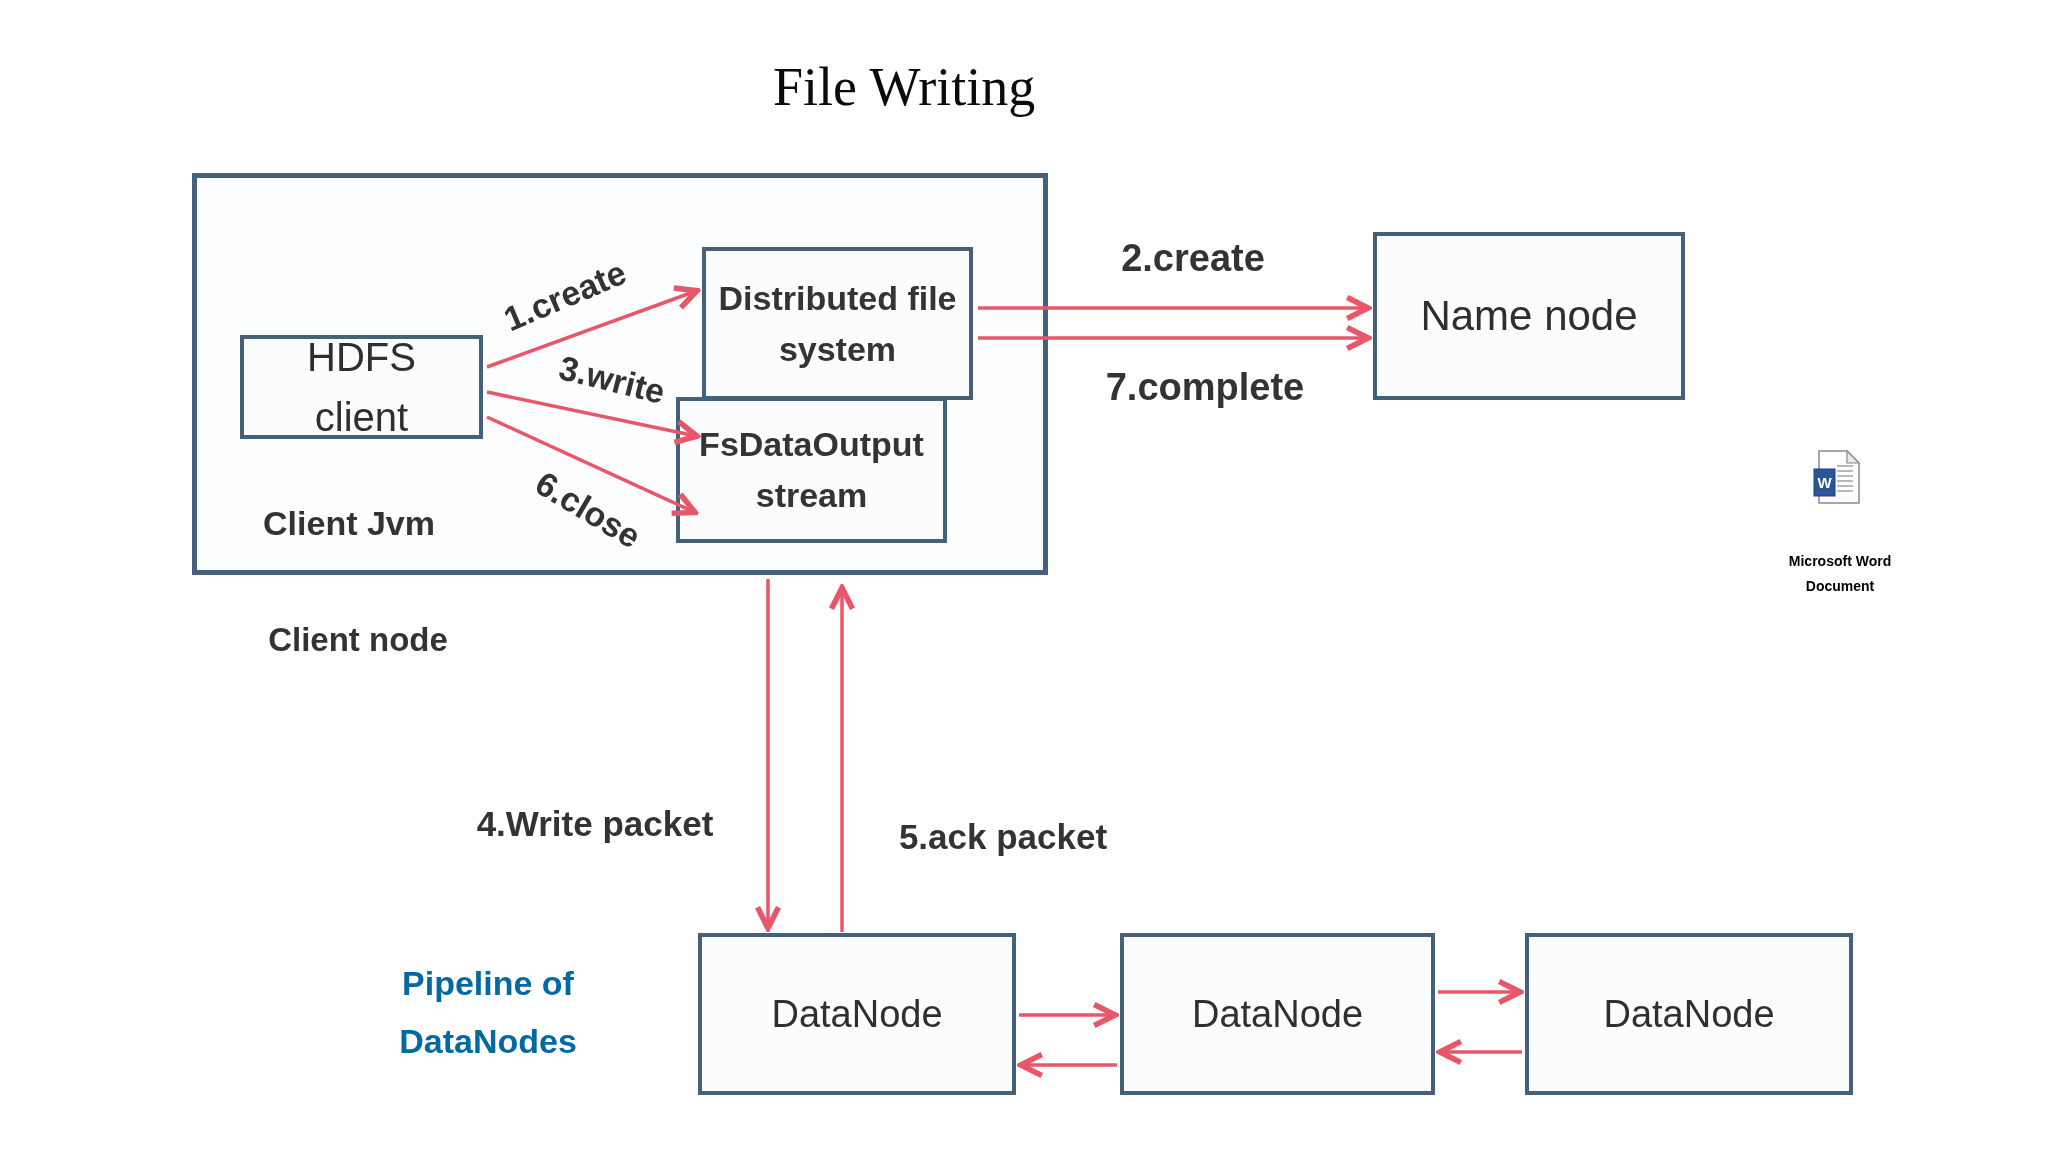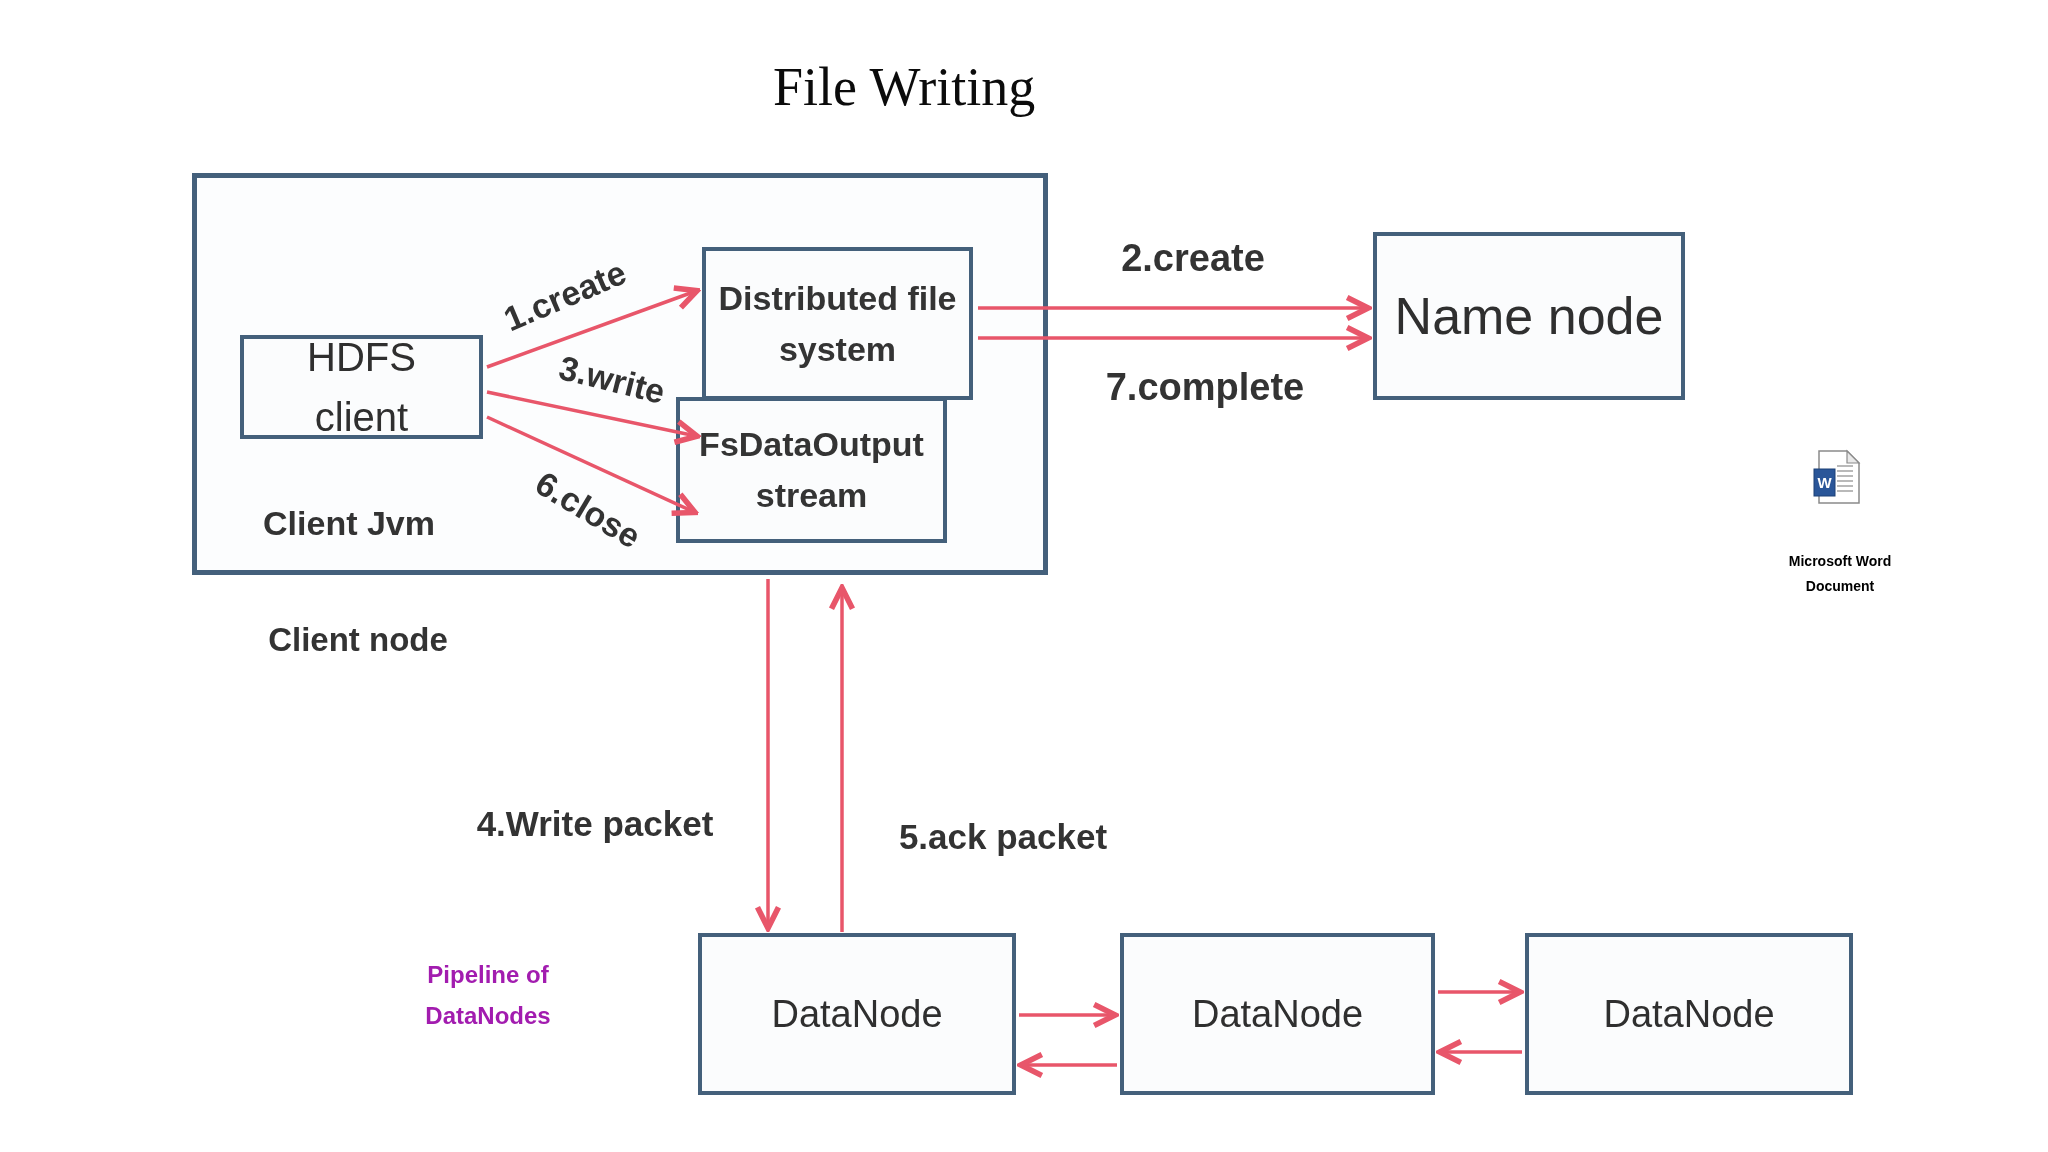--- a/index.html
+++ b/index.html
@@ -16,32 +16,32 @@
   .abs{position:absolute;}
   .box{
     position:absolute;box-sizing:border-box;
     border:4px solid var(--border);background:var(--fill);
     display:flex;flex-direction:column;align-items:center;justify-content:center;
     text-align:center;color:#2f2f2f;
   }
   .outer-box{border-width:5px;background:#fcfdfe;}
   .node-lg{font-size:40px;line-height:1.5;}
   .node-md{font-size:34px;font-weight:700;line-height:1.5;color:#343434;}
-  .node-name{font-size:52px;justify-content:center;}
+  .node-name{font-size:42px;justify-content:center;}
   .node-dn{font-size:38px;}
   .lbl{
     position:absolute;white-space:nowrap;font-weight:700;color:#333;
     transform:translate(-50%,-50%);
   }
   .lbl-step{font-size:38px;}
   .lbl-step-sm{font-size:35px;}
   .lbl-rot{font-size:34px;}
   .lbl-anno{font-size:33px;}
   .pipeline{
-    position:absolute;text-align:center;font-weight:700;font-size:24px;line-height:1.7;color:#a21caf;
+    position:absolute;text-align:center;font-weight:700;font-size:34px;line-height:1.7;color:#0369a1;
   }
   .title{
     position:absolute;text-align:left;
     font-family:"Liberation Serif", serif;font-weight:400;font-size:54px;color:#0b0b0b;
   }
   .word-label{
     position:absolute;text-align:center;font-size:14px;font-weight:700;line-height:1.8;color:#000;margin-top:44px;
   }
   #arrow-layer{position:absolute;left:0;top:0;pointer-events:none;}
 </style>

